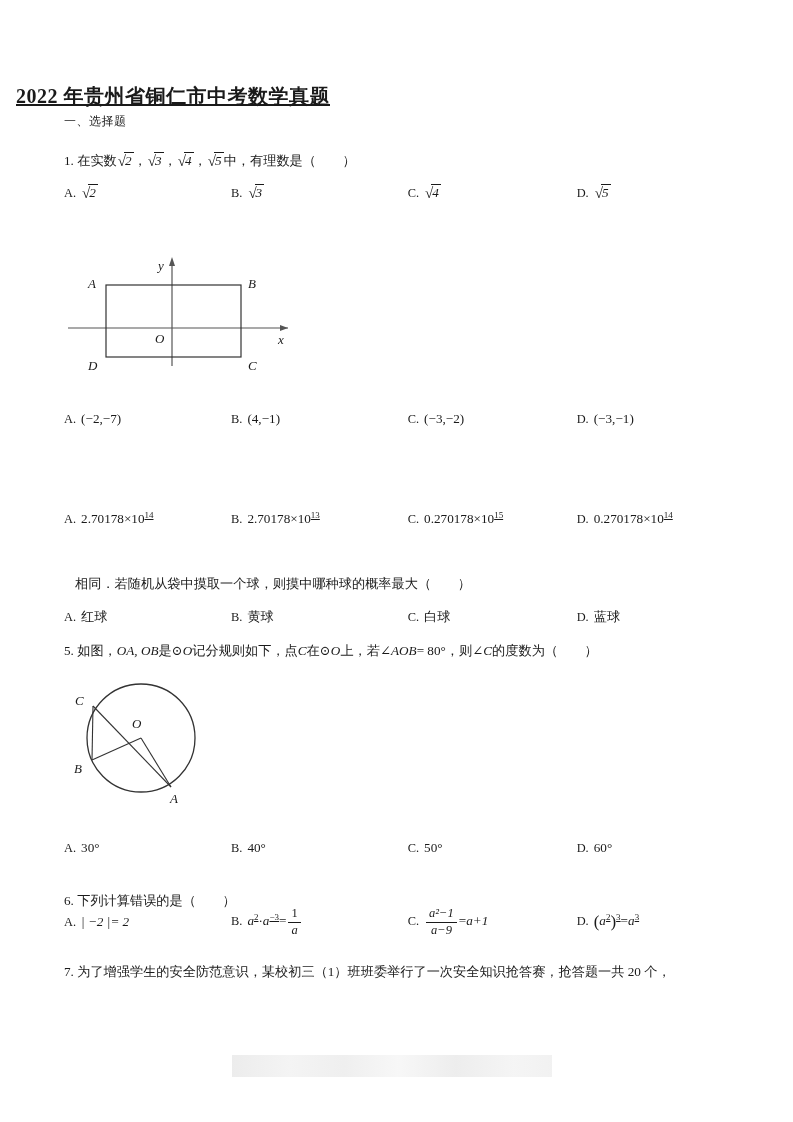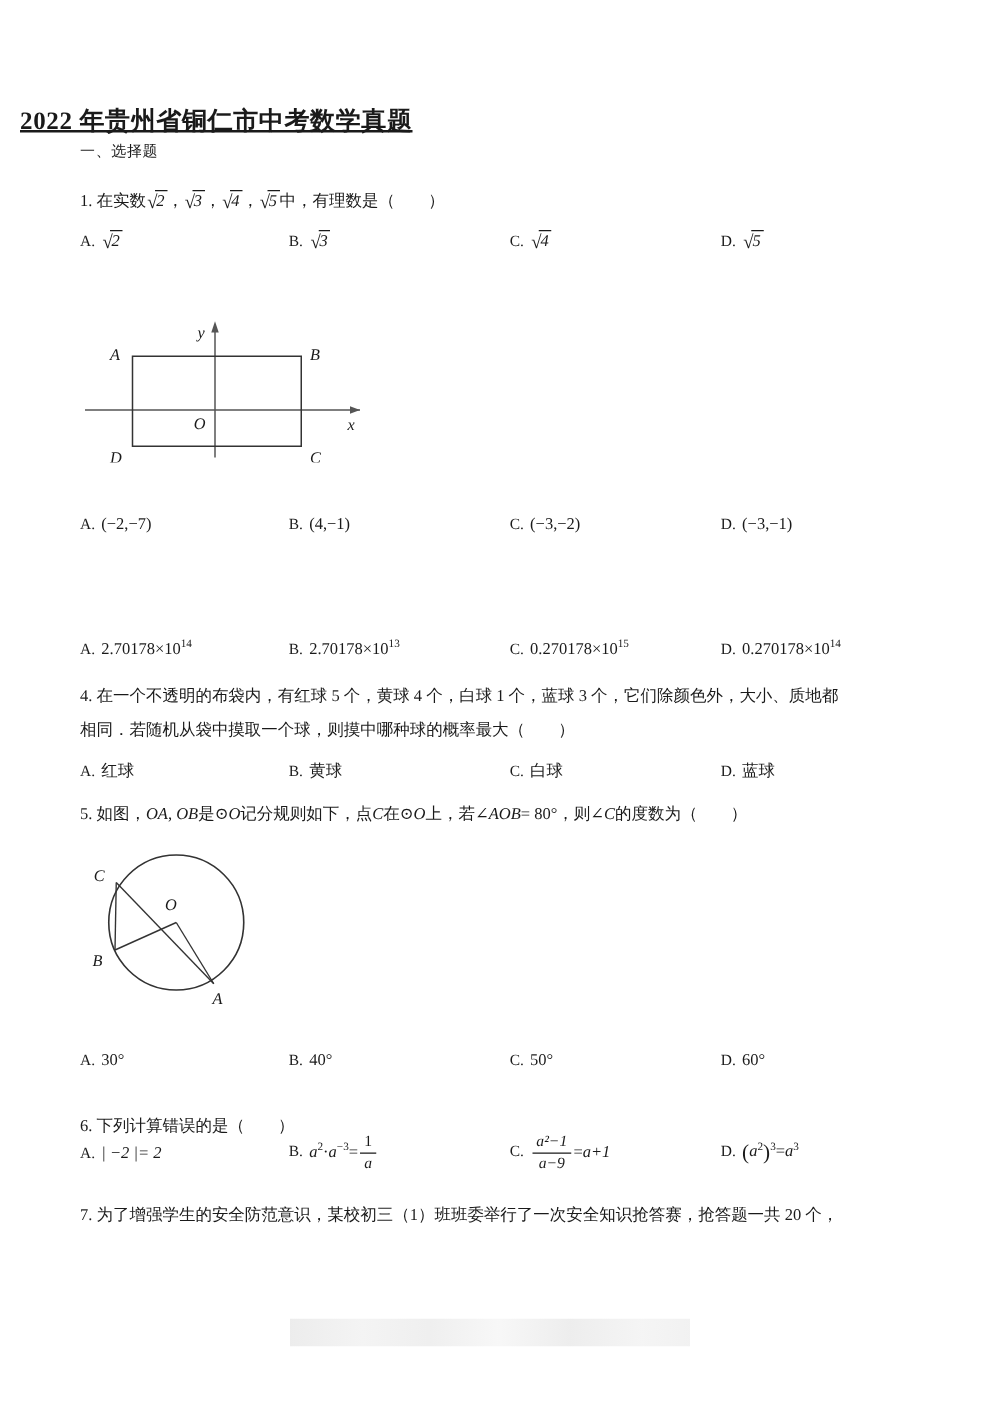--- a/index.html
+++ b/index.html
@@ -91,20 +91,21 @@
     display: inline-block;
     border-top: 1px solid #1a1a1a;
     padding: 0 2px 0 1px;
     margin-left: -2px;
     line-height: 1.25;
   }
   sup.exp {
     font-size: 0.68em;
     vertical-align: super;
     line-height: 0;
+    text-decoration: underline;
   }
   
   .frac {
     display: inline-flex;
     flex-direction: column;
     align-items: center;
     vertical-align: middle;
     margin: 0 2px;
     line-height: 1.1;
   }
@@ -221,25 +222,21 @@
     <div class="opt opt-c">
       <span class="opt-lbl">C.</span>
       <span><span>0.270178</span><span>×10</span><sup class="exp">15</sup></span>
     </div>
     <div class="opt opt-d">
       <span class="opt-lbl">D.</span>
       <span><span>0.270178</span><span>×10</span><sup class="exp">14</sup></span>
     </div>
   </div>
 
-  <div class="q" style="top:547px;">
-    <span>4.</span>
-    <span>在一个不透明的布袋内，有红球 5 个，黄球 4 个，白球 1 个，蓝球 3 个，它们除颜色外，大小、质地都</span>
-  </div>
-  <div class="q" style="top:574px;">
+  <div class="q" style="top:574px;margin-left:11px;">
     <span>相同．若随机从袋中摸取一个球，则摸中哪种球的概率最大（</span><span class="blank-paren">&nbsp;&nbsp;</span><span>）</span>
   </div>
 
   <div class="opts" style="top:608px;">
     <div class="opt opt-a">
       <span class="opt-lbl">A.</span>
       <span>红球</span>
     </div>
     <div class="opt opt-b">
       <span class="opt-lbl">B.</span>

